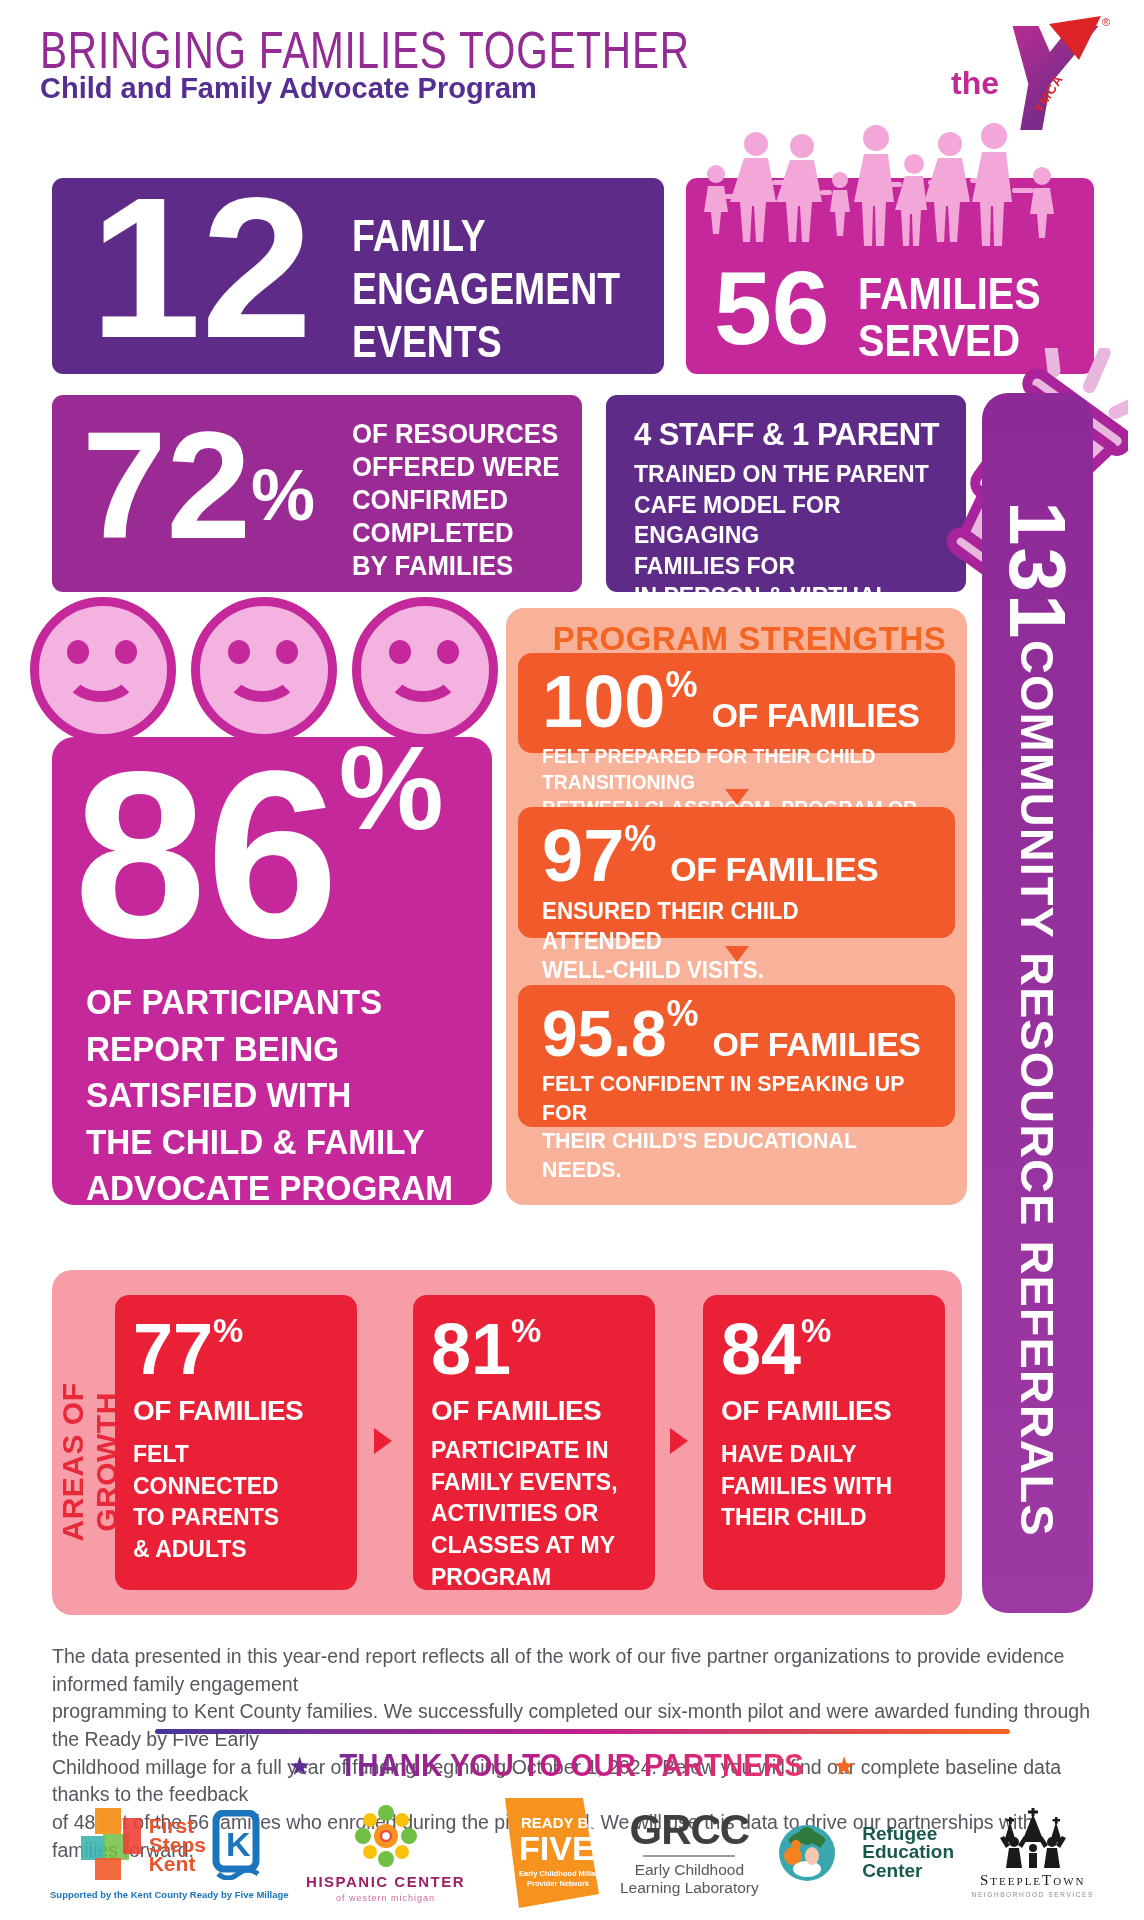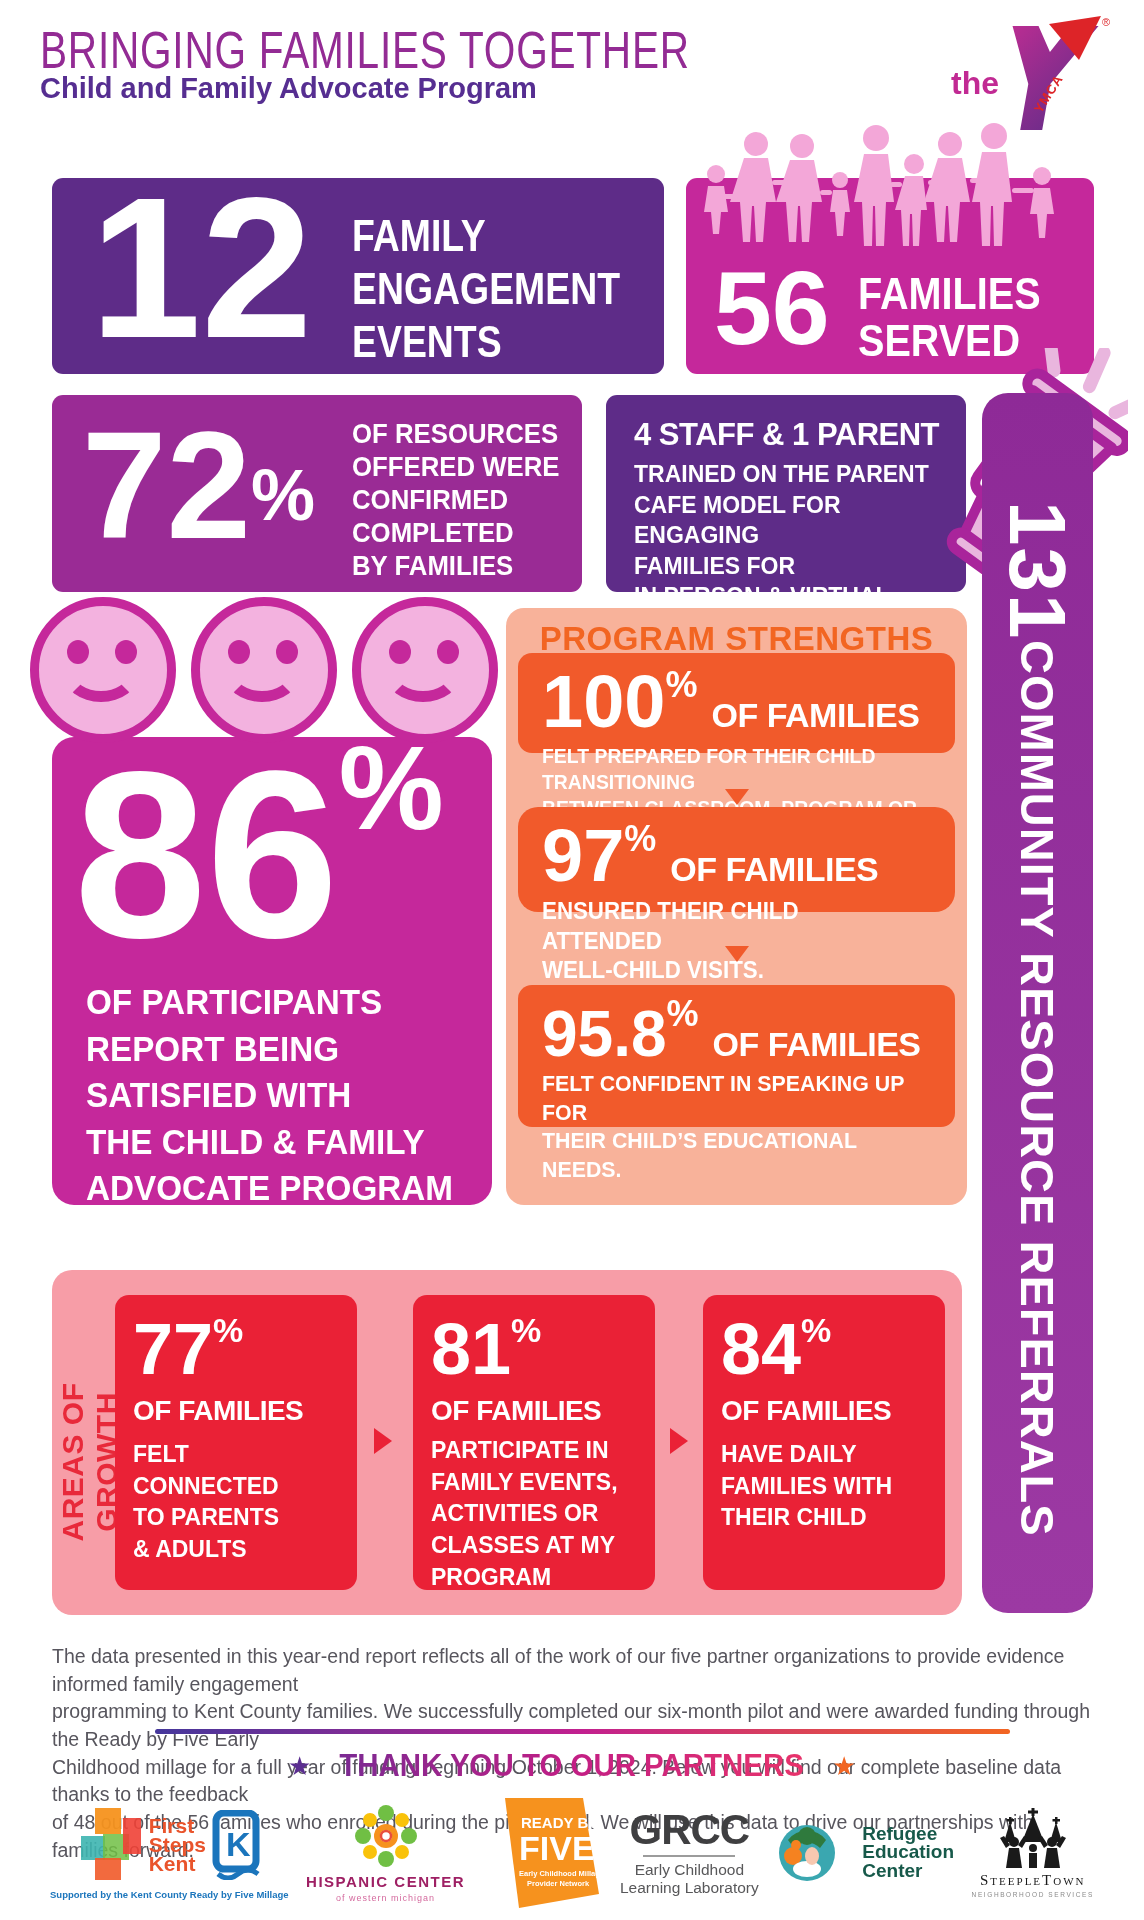--- a/index.html
+++ b/index.html
@@ -38,26 +38,26 @@
   .smiley .eye{position:absolute;width:22px;height:24px;border-radius:50%;background:#C5289B;top:34px;}
   .smiley .eye.l{left:28px}.smiley .eye.r{left:76px}
   .smiley .mouth{position:absolute;left:24px;top:38px;width:76px;height:58px;border-radius:50%;
           border:11px solid transparent;border-bottom-color:#C5289B;box-sizing:border-box;}
   #sat-num{position:absolute;left:22px;top:-8px;font-size:238px;font-weight:800;color:#fff;line-height:1;}
   #sat-pct{font-size:118px;vertical-align:108px;}
   #sat-label{position:absolute;left:34px;top:242px;font-size:35px;font-weight:700;color:#fff;line-height:1.33;
              transform:scaleX(.95);transform-origin:left top;}
   
   #strengths{left:506px;top:608px;width:461px;height:597px;background:#F8B29A;border-radius:18px;}
-  #strengths-title{position:absolute;left:0;top:12px;width:100%;text-align:center;font-size:33px;
+  #strengths-title{position:absolute;left:13px;top:12px;width:100%;text-align:center;font-size:33px;
                    font-weight:800;color:#F26522;letter-spacing:.5px;}
   .s-card{position:absolute;left:12px;width:437px;background:#F15A2B;border-radius:14px;color:#fff;
           padding:10px 20px 10px 24px;box-sizing:border-box;}
   #s-card-0{top:45px;height:100px;}
-  #s-card-1{top:199px;height:105px;border-radius:20px;}
+  #s-card-1{top:199px;height:131px;}
   #s-card-2{top:377px;height:142px;}
   .s-top{display:flex;align-items:baseline;gap:14px;}
   .s-num{font-size:74px;font-weight:800;line-height:1.05;}
   .s-pct{font-size:36px;vertical-align:30px;}
   .s-of{font-size:34px;font-weight:800;letter-spacing:-.5px;}
   .s-body{font-size:20px;font-weight:700;line-height:1.3;margin-top:2px;transform:scaleX(.97);transform-origin:left top;}
   .s-arrow{position:absolute;left:50%;margin-left:-12px;width:0;height:0;
            border-left:12px solid transparent;border-right:12px solid transparent;border-top:16px solid #F15A2B;}
   #s-arrow-0{top:181px;} #s-arrow-1{top:338px;}
   

